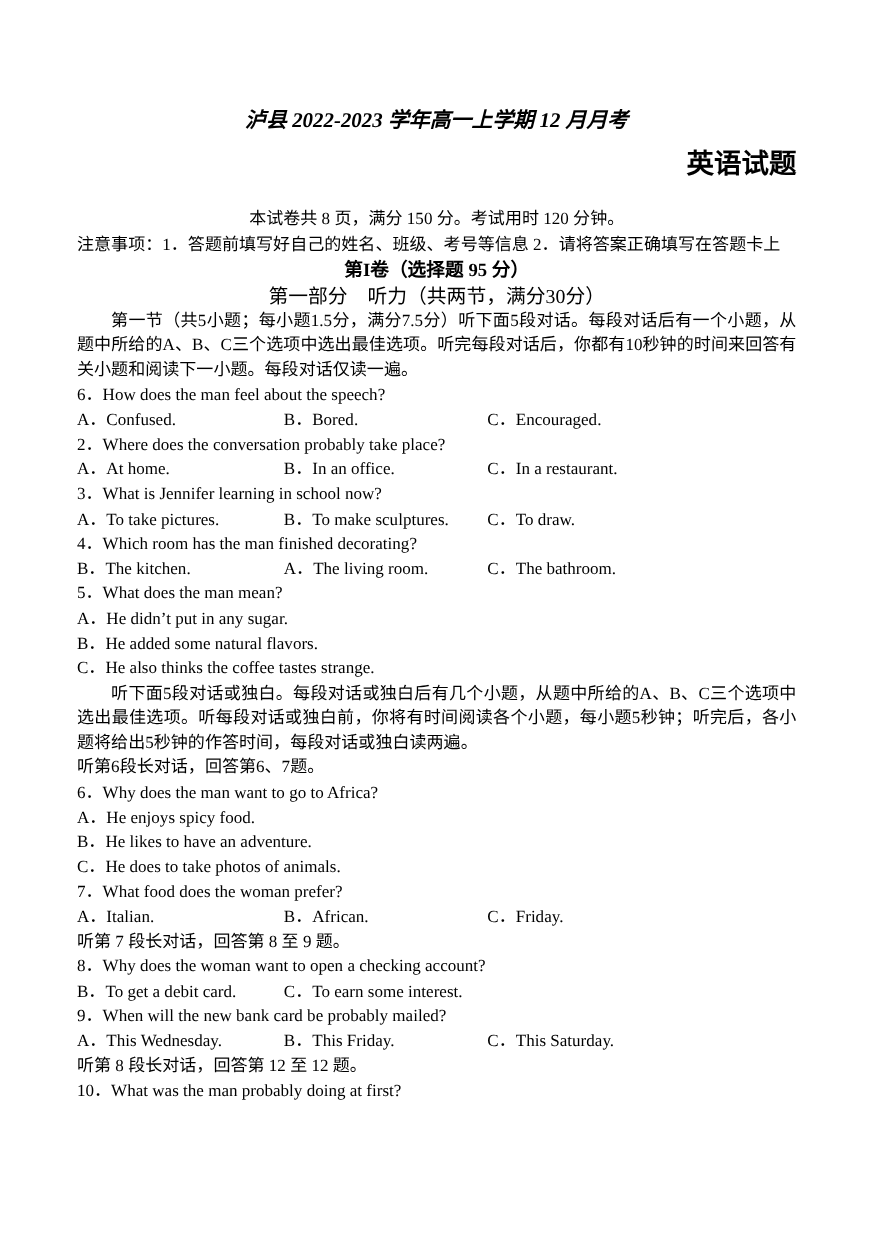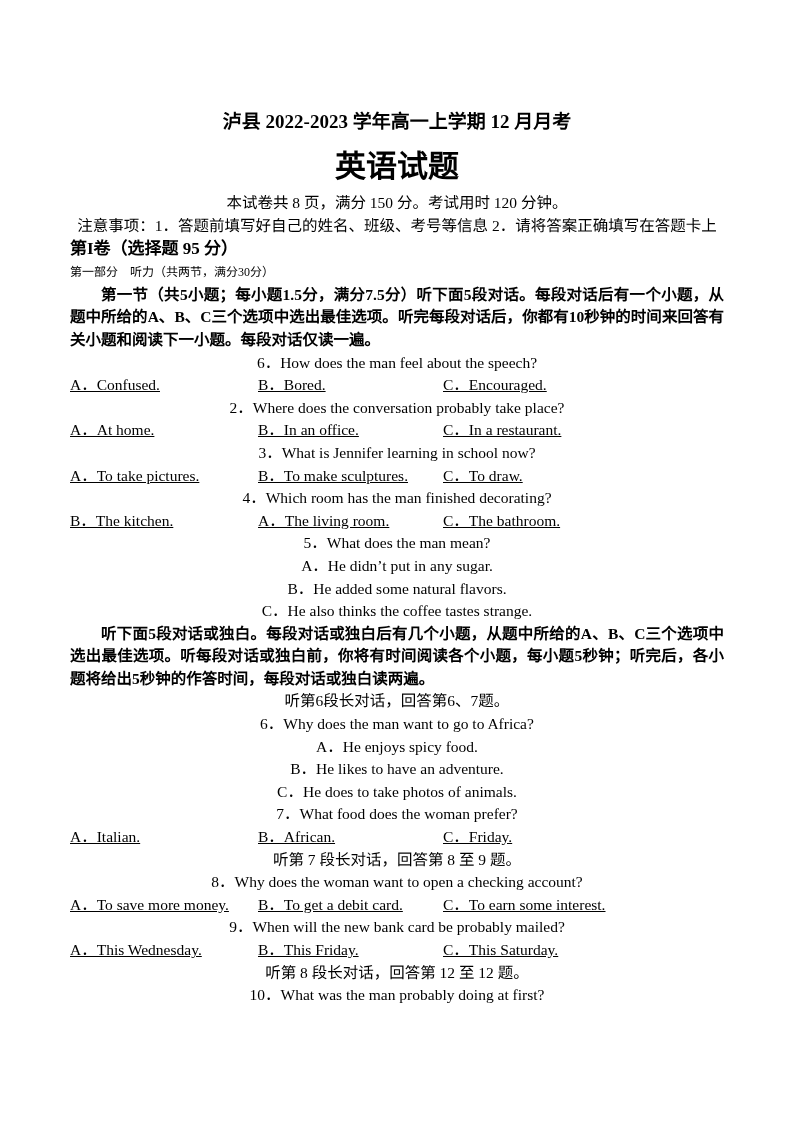--- a/index.html
+++ b/index.html
@@ -19,58 +19,57 @@
     line-height: 22.6px;
     box-sizing: border-box;
     padding: 97px 70px 0 70px;
     overflow: hidden;
   }
   .exam-title {
     text-align: center;
     font-weight: bold;
     font-size: 19px;
     line-height: 26px;
-    margin: 12px;
+    margin: 0;
+    font-style: italic;
   }
   .subject-title {
-    text-align: center;
+    text-align: right;
     font-weight: bold;
-    font-size: 31px;
+    font-size: 25px;
     line-height: 40px;
     margin: 7px 0 3px 0;
   }
   .paper-info {
     text-align: center;
-    margin-top: 5px;
+    margin-top: 19px;
   }
   .notice {
     text-align: left;
   }
   .volume-title {
-    text-align: left;
+    text-align: center;
     font-weight: bold;
     font-size: 17px;
     line-height: 24px;
   }
   .part-title {
-    text-align: left;
-    font-size: 12px;
+    text-align: center;
+    font-size: 18px;
   }
   .para {
     text-align: justify;
     text-indent: 2em;
-    font-weight: bold;
   }
   .line {
-    text-align: center;
+    text-align: left;
   }
   .opt-row {
     display: grid;
     grid-template-columns: 188px 185px 1fr;
-    text-decoration: underline;
   }
   .opt {
     white-space: nowrap;
   }
 </style>
 </head>
 <body>
 
 <div class="page">
 
@@ -128,21 +127,20 @@
   <div class="opt-row">
     <span class="opt">A．Italian.</span>
     <span class="opt">B．African.</span>
     <span class="opt">C．Friday.</span>
   </div>
 
   <div class="line">听第 7 段长对话，回答第 8 至 9 题。</div>
 
   <div class="line">8．Why does the woman want to open a checking account?</div>
   <div class="opt-row">
-    <span class="opt">A．To save more money.</span>
     <span class="opt">B．To get a debit card.</span>
     <span class="opt">C．To earn some interest.</span>
   </div>
 
   <div class="line">9．When will the new bank card be probably mailed?</div>
   <div class="opt-row">
     <span class="opt">A．This Wednesday.</span>
     <span class="opt">B．This Friday.</span>
     <span class="opt">C．This Saturday.</span>
   </div>

